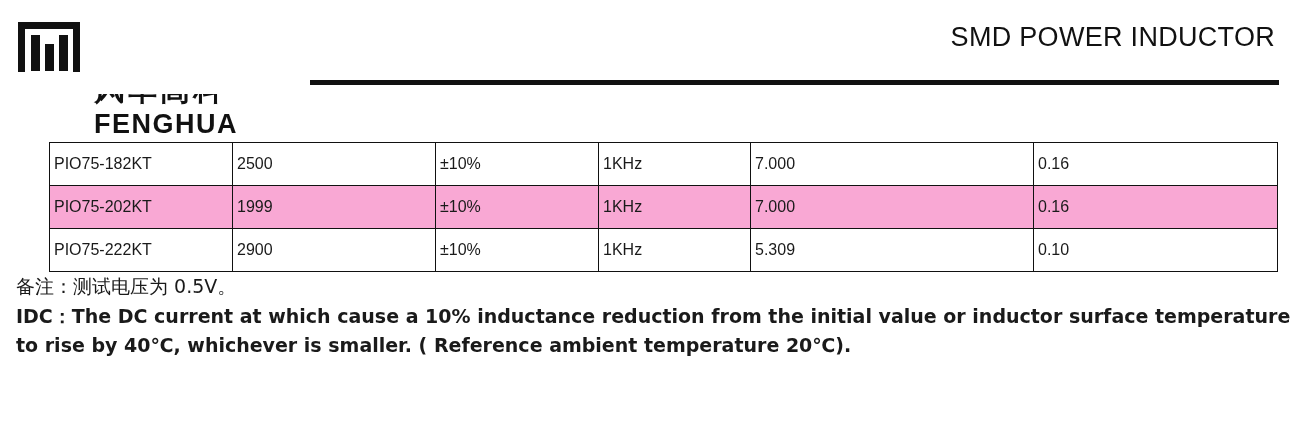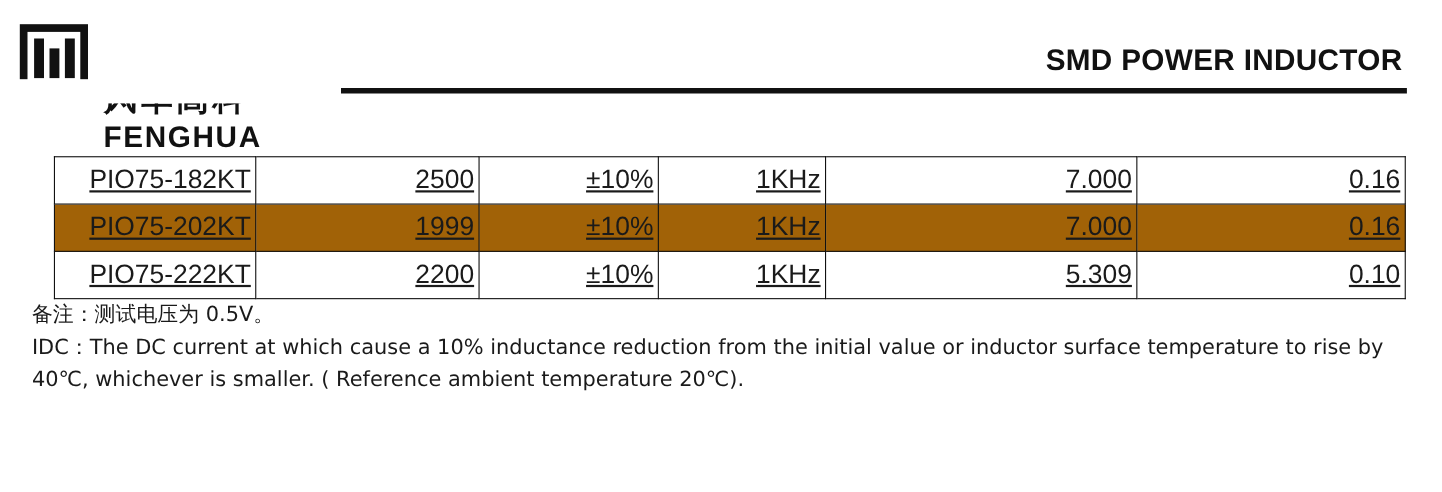--- a/index.html
+++ b/index.html
@@ -100,23 +100,23 @@
     font-weight: bold;
     letter-spacing: 1.5px;
     line-height: 30px;
     color: #111111;
     margin-top: 2px;
     white-space: nowrap;
   }
   .doc-title {
     position: absolute;
     right: 36px;
-    top: 40px;
+    top: 22px;
     font-size: 27px;
-    font-weight: bold;
+    font-weight: normal;
     letter-spacing: 0.3px;
     color: #111111;
     white-space: nowrap;
   }
   .header-rule {
     position: absolute;
     left: 20px;
     right: 32px;
     top: 80px;
     height: 5px;
@@ -139,53 +139,53 @@
     width: 1228px;
   }
   table.spec {
     border-collapse: collapse;
     width: 1228px;
     table-layout: fixed;
   }
   table.spec td {
     border: 1.5px solid #111111;
     height: 42px;
-    text-align: right;
+    text-align: left;
     vertical-align: middle;
-    font-size: 24px;
+    font-size: 16px;
     color: #1a1a1a;
     padding: 0 4px;
-    text-decoration: underline;
   }
   tr.alt td {
-    background: #a16207;
+    background: #f9a8d4;
   }
   col.c0 { width: 183px; }
   col.c1 { width: 203px; }
   col.c2 { width: 163px; }
   col.c3 { width: 152px; }
   col.c4 { width: 283px; }
   col.c5 { width: 244px; }
 
   
   .notes {
     position: absolute;
-    left: 29px;
+    left: 16px;
     top: 272px;
     width: 1280px;
     font-size: 19px;
     line-height: 29.5px;
     color: #1a1a1a;
   }
   .note-line {
     white-space: nowrap;
     font-family: "DejaVu Sans", sans-serif;
   }
   .note-line.wrap {
     white-space: normal;
+    font-weight: bold;
   }
 </style>
 </head>
 <body>
 
 <div class="page">
 
   <div class="header">
 
     <div class="logo-area">
@@ -229,21 +229,21 @@
         <tr class="alt">
           <td>PIO75-202KT</td>
           <td>1999</td>
           <td>±10%</td>
           <td>1KHz</td>
           <td>7.000</td>
           <td>0.16</td>
         </tr>
         <tr>
           <td>PIO75-222KT</td>
-          <td>2200</td>
+          <td>2900</td>
           <td>±10%</td>
           <td>1KHz</td>
           <td>5.309</td>
           <td>0.10</td>
         </tr>
       </tbody>
     </table>
   </div>
 
   <div class="notes">

